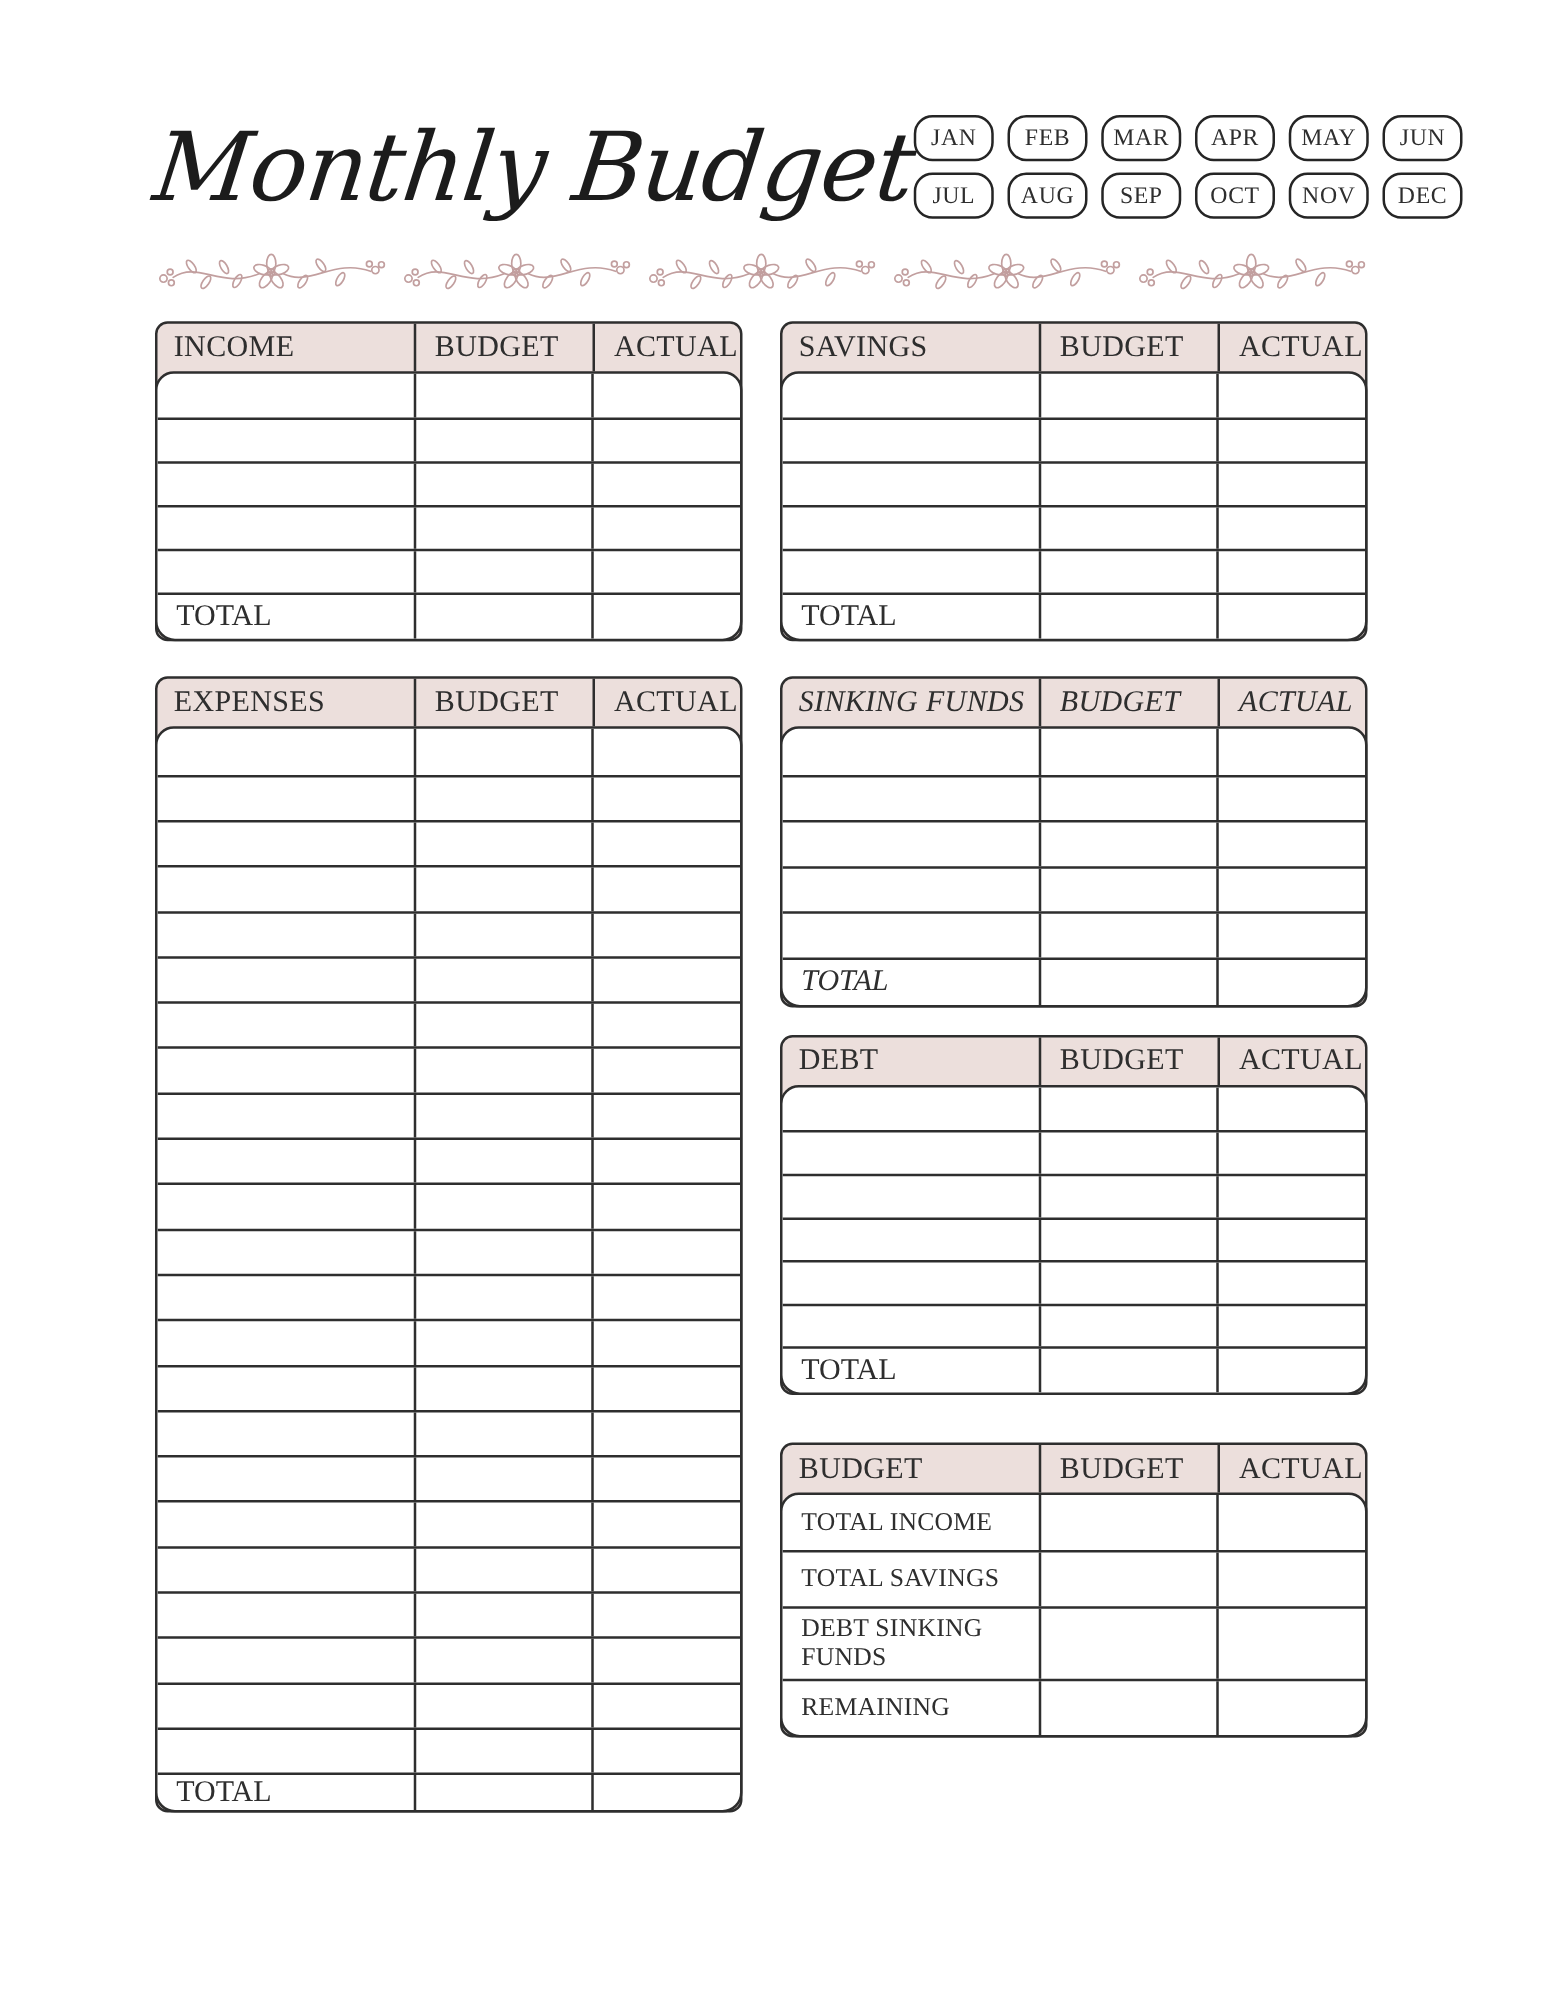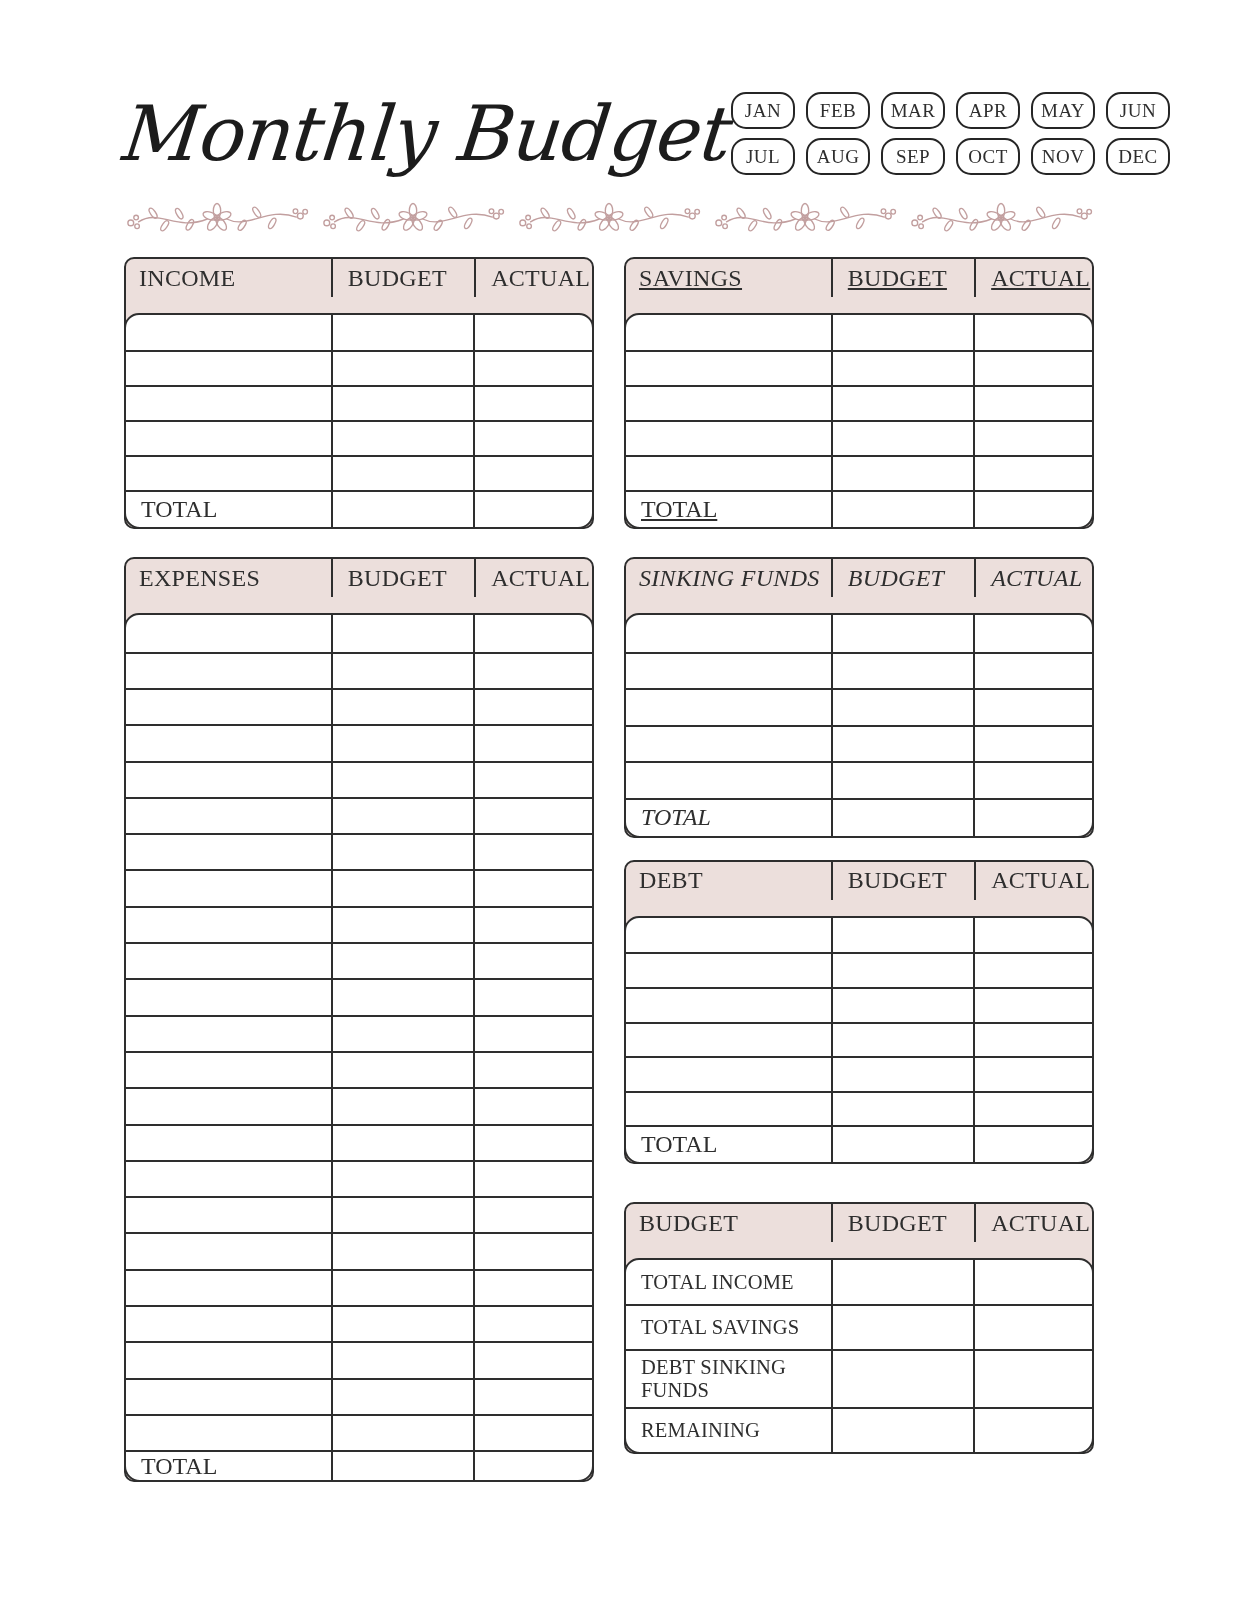--- a/index.html
+++ b/index.html
@@ -59,30 +59,30 @@
   .hcell {
     display: flex; align-items: center;
     padding-left: 15px; font-size: 24px; letter-spacing: 0.3px;
     overflow: hidden; white-space: nowrap;
   }
   .hcell.sep, .cell.sep { border-left: 2px solid var(--ink, #2e2e2e); }
   .tbody {
     background: #fff;
     border: 2px solid var(--ink, #2e2e2e);
     border-radius: 15px 15px 16px 16px;
-    margin: 16px -2px -2px;
+    margin: 0 -2px -2px;
     overflow: hidden;
   }
   .trow { display: grid; grid-template-columns: 44% 30.5% 25.5%; height: var(--rowh); }
   .trow + .trow { border-top: 2px solid var(--ink, #2e2e2e); }
   .trow.total-row { height: var(--totalh); }
   .total-label { display: flex; align-items: center; padding-left: 15px; font-size: 24px; }
 
   .income  { margin-bottom: 28px; }
-  .savings { margin-bottom: 28px; text-decoration: underline; }
+  .savings { margin-bottom: 28px; }
   .sinking { margin-bottom: 22px; font-style: italic; --rowh: 36.5px; --totalh: 38px; }
   .debt    { margin-bottom: 38px; --rowh: 34.6px; }
   .expenses{ --rowh: 36.3px; --totalh: 30px; }
 
   .summary .trow { height: auto; min-height: 43.5px; }
   .summary .cell { min-height: 43.5px; }
   .summary .trow .cell:first-child { display: flex; align-items: center; }
   .rlabel {
     display: block; font-size: 20.5px; line-height: 1.1;
     padding: 5px 2px 5px 15px; max-width: 200px; letter-spacing: 0.2px;

